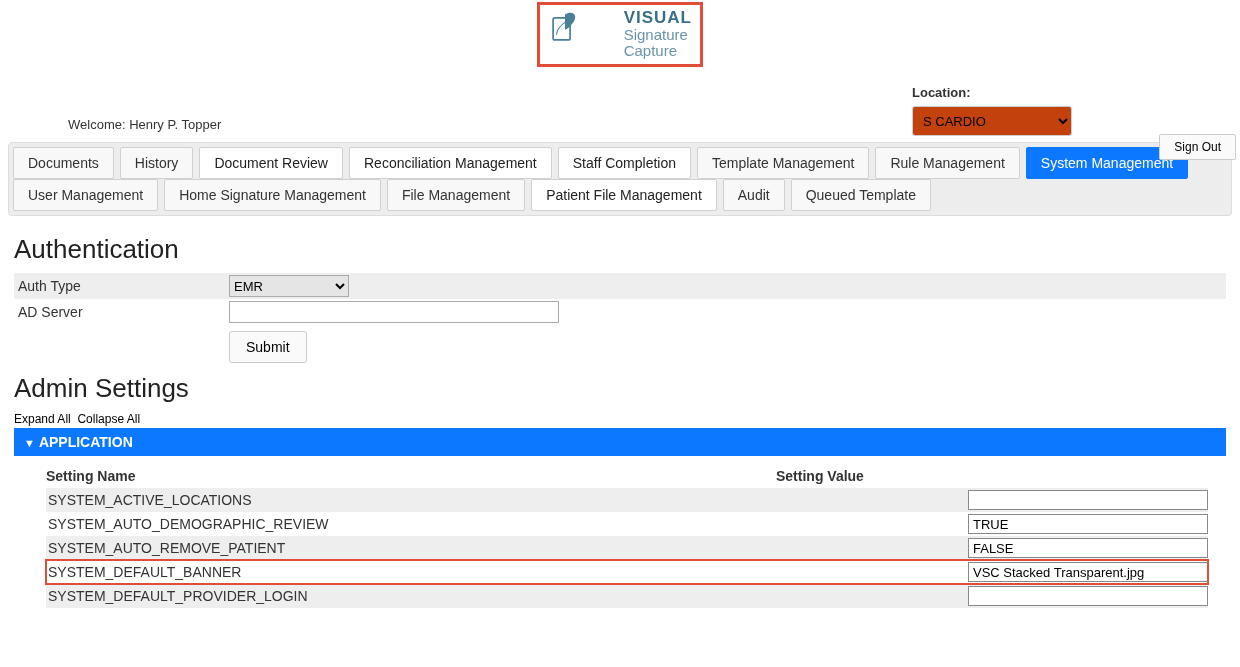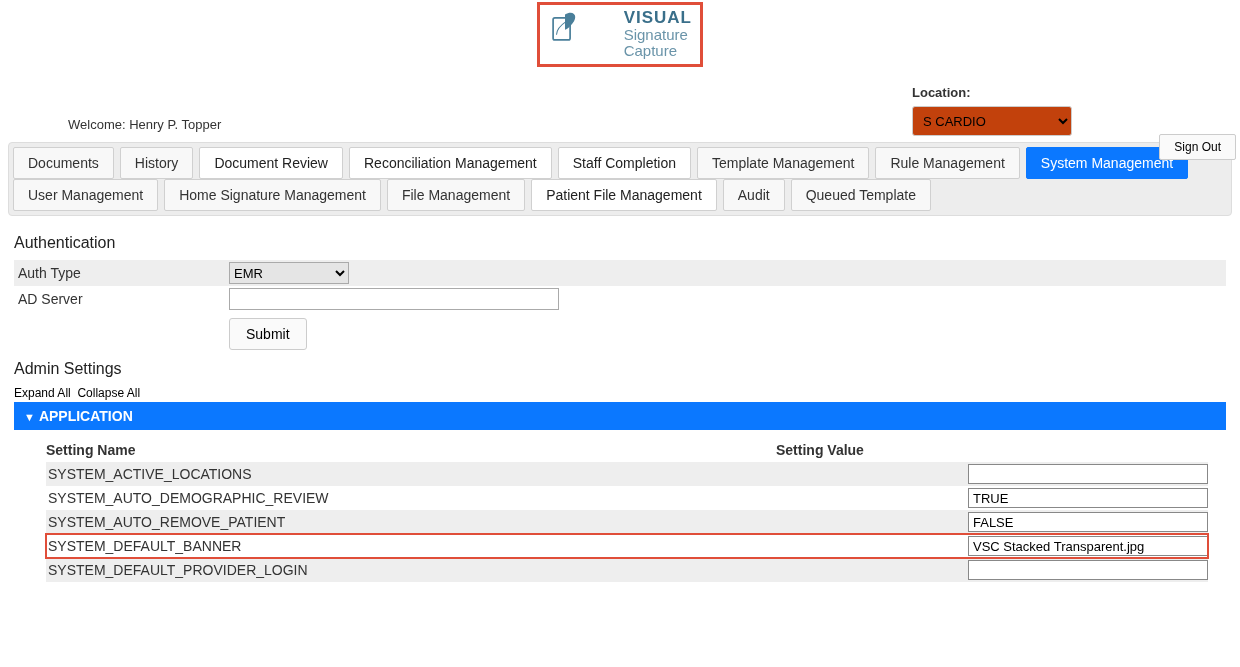--- a/index.html
+++ b/index.html
@@ -47,21 +47,21 @@
     border:1px solid #ddd; background:#ededed; padding:4px; border-radius:4px;
   }
   .tab-row { display:flex; flex-wrap:wrap; gap:6px; }
   .tab-row + .tab-row { }
   .tab {
     border:1px solid #d0d0d0; background:#f8f8f8; padding:7px 14px; font-size:14px; border-radius:2px; cursor:pointer; color:#333;
   }
   .tab.white { background:#fff; color:#222; }
   .tab.active { background:#0b78ff; color:#fff; border-color:#0b78ff; }
   .content { padding: 8px 14px; }
-  h2 { font-size:16px; font-weight:400; margin:10px 0 8px 0; color:#222;}
+  h2 { font-size:26px; font-weight:400; margin:10px 0 8px 0; color:#222;}
   .form-row { display:flex; align-items:center; height:26px; }
   .form-row.alt { background:#eee; }
   .form-label { width:215px; padding-left:4px; font-size:14px;}
   .form-row select.ctl { width:120px; height:22px; border:1px solid #aaa; background:#e5e5e5; font-size:13px;}
   .form-row input.ctl { width:330px; height:22px; border:1px solid #aaa; background:#fff; font-size:13px; padding:0 4px;}
   .submit-row { display:flex; padding-left:215px; margin-top:6px;}
   .btn-submit { border:1px solid #ccc; background:#fafafa; padding:7px 16px; font-size:14px; border-radius:3px; cursor:pointer;}
   .links { font-size:12px; margin:6px 0 2px 0;}
   .links a { color:#000; text-decoration:none; cursor:pointer; }
   .group-header {

